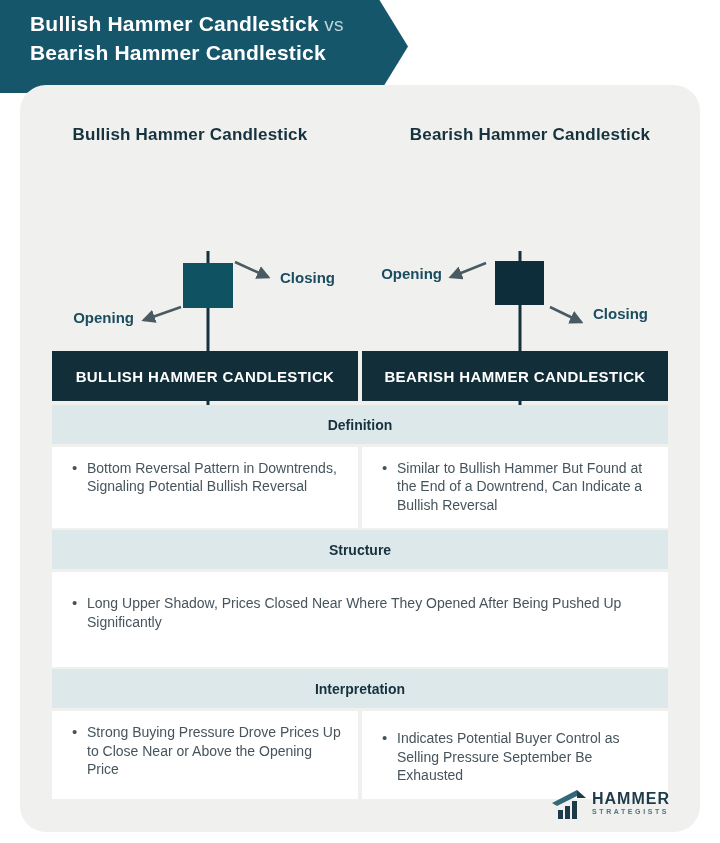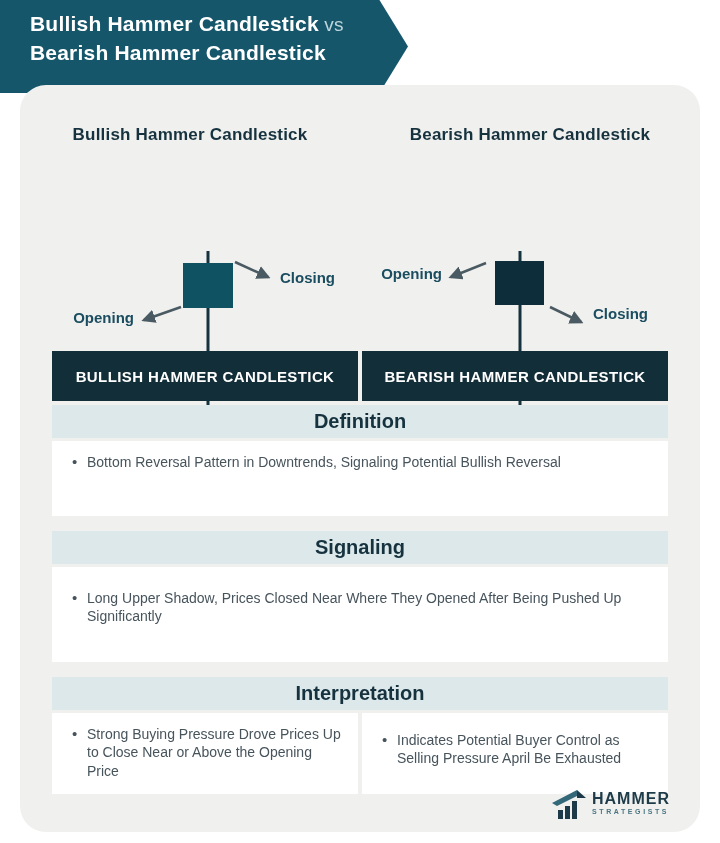--- a/index.html
+++ b/index.html
@@ -39,25 +39,25 @@
   .pointer-arrow { stroke:var(--arrow, #4a5a62); stroke-width:2.5; fill:none; }
   
   .cmp-table { position:absolute; left:32px; right:32px; top:266px; display:flex; flex-direction:column; }
   .cmp-header-row { display:flex; gap:4px; margin-bottom:4px; }
   .cmp-header-cell {
     flex:1; height:50px; background:var(--header-bg, #112e39);
     color:var(--header-text, #ffffff); font-size:15px; font-weight:bold; letter-spacing:.4px;
     display:flex; align-items:center; justify-content:center; text-align:center;
   }
   .cmp-band {
-    height:33px; background:var(--band-bg, #dce8ea); margin-bottom:3px;
+    height:39px; background:var(--band-bg, #dce8ea); margin-bottom:3px;
     display:flex; align-items:center; justify-content:center;
-    color:var(--heading-text, #14323e); font-size:20px; font-weight:bold;
+    color:var(--heading-text, #14323e); font-size:14px; font-weight:bold;
   }
-  .cmp-cells { display:flex; gap:4px; margin-bottom:15px; }
+  .cmp-cells { display:flex; gap:4px; margin-bottom:2px; }
   .cmp-cell {
     flex:1; background:var(--cell-bg, #ffffff); padding:12px 14px 10px 20px;
     color:var(--body-text, #47545c); font-size:14px; line-height:1.32;
   }
   .cmp-cell.h75 { min-height:75px; }
   .cmp-cell.h95 { min-height:95px; }
   .cmp-cell ul { list-style:none; }
   .cmp-cell li { position:relative; padding-left:15px; margin-bottom:4px; }
   .cmp-cell li::before { content:"•"; position:absolute; left:0; top:-1px; font-size:15px; }
   
@@ -123,41 +123,46 @@
         <div class="cmp-header-cell">BEARISH HAMMER CANDLESTICK</div>
       </div>
 
       <div class="cmp-band">Definition</div>
       <div class="cmp-cells">
         <div class="cmp-cell h75">
           <ul>
             <li>Bottom Reversal Pattern in Downtrends, Signaling Potential Bullish Reversal</li>
           </ul>
         </div>
+        <div class="cmp-cell h75">
+          <ul>
+            <li>Similar to Bullish Hammer But Found at the End of a Downtrend, Can Indicate a Bullish Reversal</li>
+          </ul>
+        </div>
       </div>
 
-      <div class="cmp-band">Signaling</div>
+      <div class="cmp-band">Structure</div>
       <div class="cmp-cells">
         <div class="cmp-cell h95">
           <ul style="padding-top:10px;">
             <li>Long Upper Shadow, Prices Closed Near Where They Opened After Being Pushed Up Significantly</li>
           </ul>
         </div>
       </div>
 
       <div class="cmp-band">Interpretation</div>
       <div class="cmp-cells">
         <div class="cmp-cell h75">
           <ul>
             <li>Strong Buying Pressure Drove Prices Up to Close Near or Above the Opening Price</li>
           </ul>
         </div>
         <div class="cmp-cell h75">
           <ul style="padding-top:6px;">
-            <li>Indicates Potential Buyer Control as Selling Pressure April Be Exhausted</li>
+            <li>Indicates Potential Buyer Control as Selling Pressure September Be Exhausted</li>
           </ul>
         </div>
       </div>
     </div>
 
     <div class="brand">
       <svg width="36" height="33" viewBox="0 0 36 33">
         <polygon points="1,16 26,3 26,9 6,19" fill="#336879"></polygon>
         <polygon points="26,3 35,11 26,11" fill="#1c3a47"></polygon>
         <rect x="7" y="23" width="5" height="9" fill="#1c3a47"></rect>

